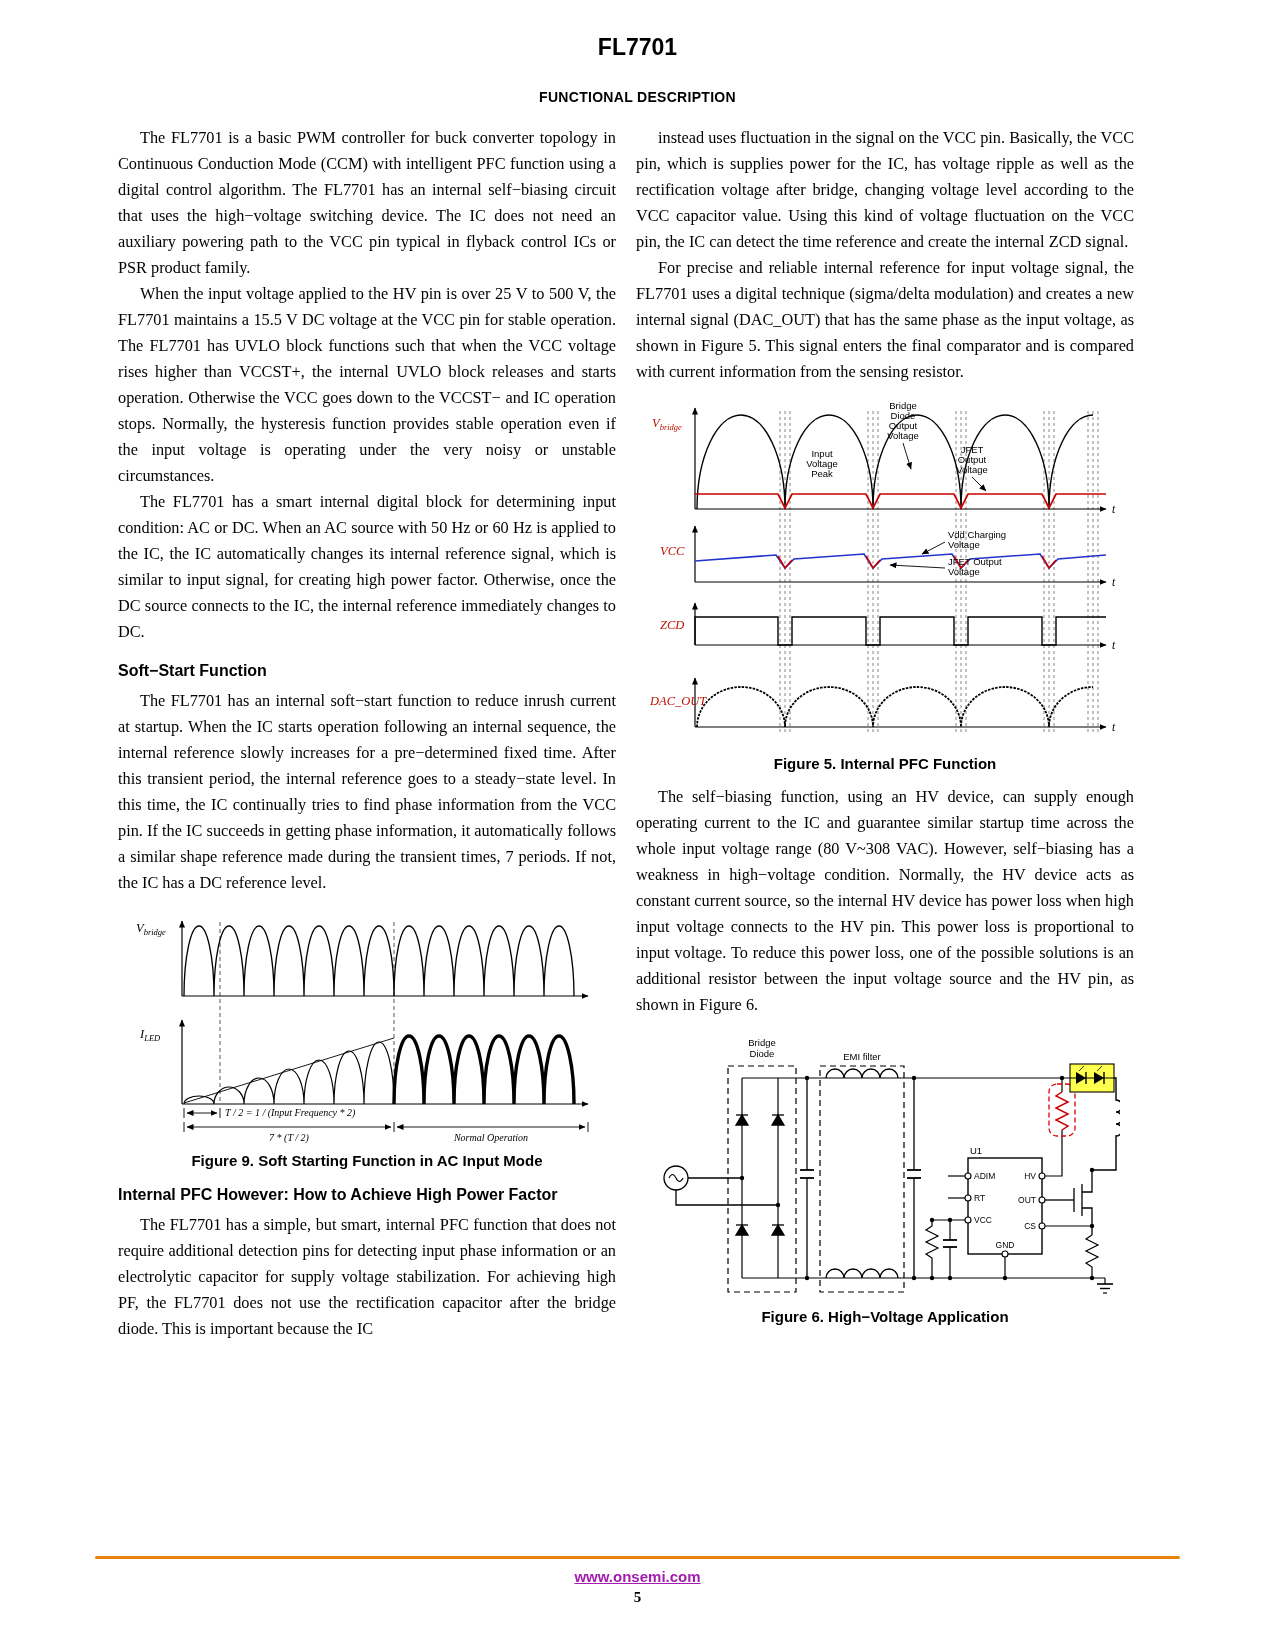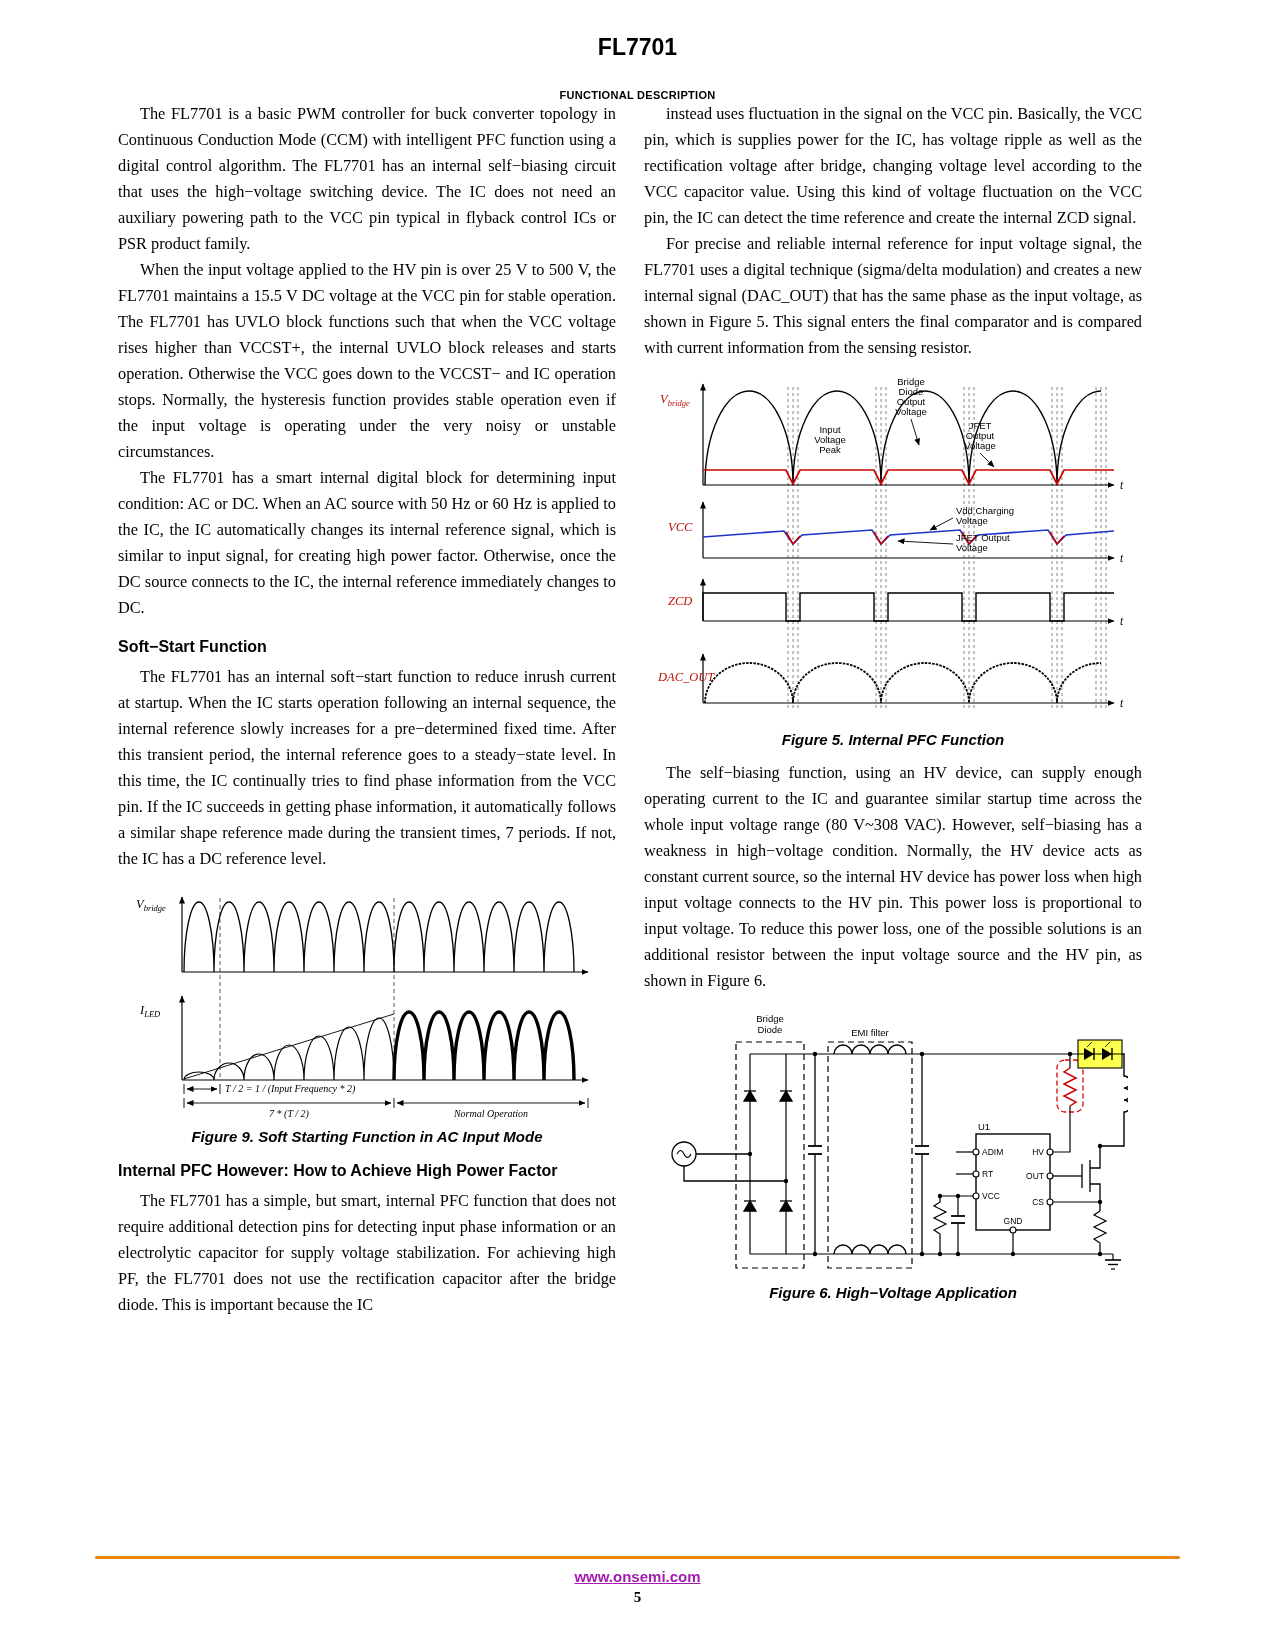--- a/index.html
+++ b/index.html
@@ -8,35 +8,35 @@
     width:1275px; height:1650px; position:relative; overflow:hidden;
     font-family:"Liberation Serif", serif; color:#000;
   }
   .page { padding:34px 118px 0 118px; height:1372px; }
   h1.doc-title {
     text-align:center; font-family:"Liberation Sans", sans-serif;
     font-size:23px; font-weight:bold; margin-bottom:28px;
   }
   h2.section-heading {
     text-align:center; font-family:"Liberation Sans", sans-serif;
-    font-size:11px; font-weight:bold; letter-spacing:.3px;
-  }
-  .columns { display:flex; gap:28px; }
+    font-size:14px; font-weight:bold; margin-bottom:20px; letter-spacing:.3px;
+  }
+  .columns { display:flex; gap:20px; }
   .col { width:498px; }
   p.body {
     font-size:16.3px; line-height:26px; text-align:justify; text-indent:22px;
   }
   h3.sub {
     font-family:"Liberation Sans", sans-serif; font-size:16px; font-weight:bold;
     margin:15px 0 7px 0; line-height:21px;
   }
   .figure { margin-top:12px; }
   .caption {
     font-family:"Liberation Sans", sans-serif; font-size:15px; font-weight:bold;
-    text-align:center; margin:6px 0 12px 0;font-style:italic;
+    text-align:center; margin:6px 0 12px 0;
   }
   svg { display:block; margin:0 auto; }
   .figtxt { font-family:"Liberation Sans", sans-serif; font-size:9.5px; fill:#000; }
   .pin    { font-family:"Liberation Sans", sans-serif; font-size:8.5px; fill:#000; }
   .figlbl { font-family:"Liberation Serif", serif; font-style:italic; font-size:12.5px; fill:#000; }
   .redlbl { fill:#bb1100; }
   .ann    { font-family:"Liberation Serif", serif; font-style:italic; font-size:10px; fill:#000; }
   .t      { font-family:"Liberation Serif", serif; font-style:italic; font-size:11.5px; fill:#000; }
   .footer { position:absolute; left:0; right:0; top:1556px; text-align:center; }
   .footer-rule { margin:0 95px; height:3px; background:#e8830c; border-radius:2px; }

